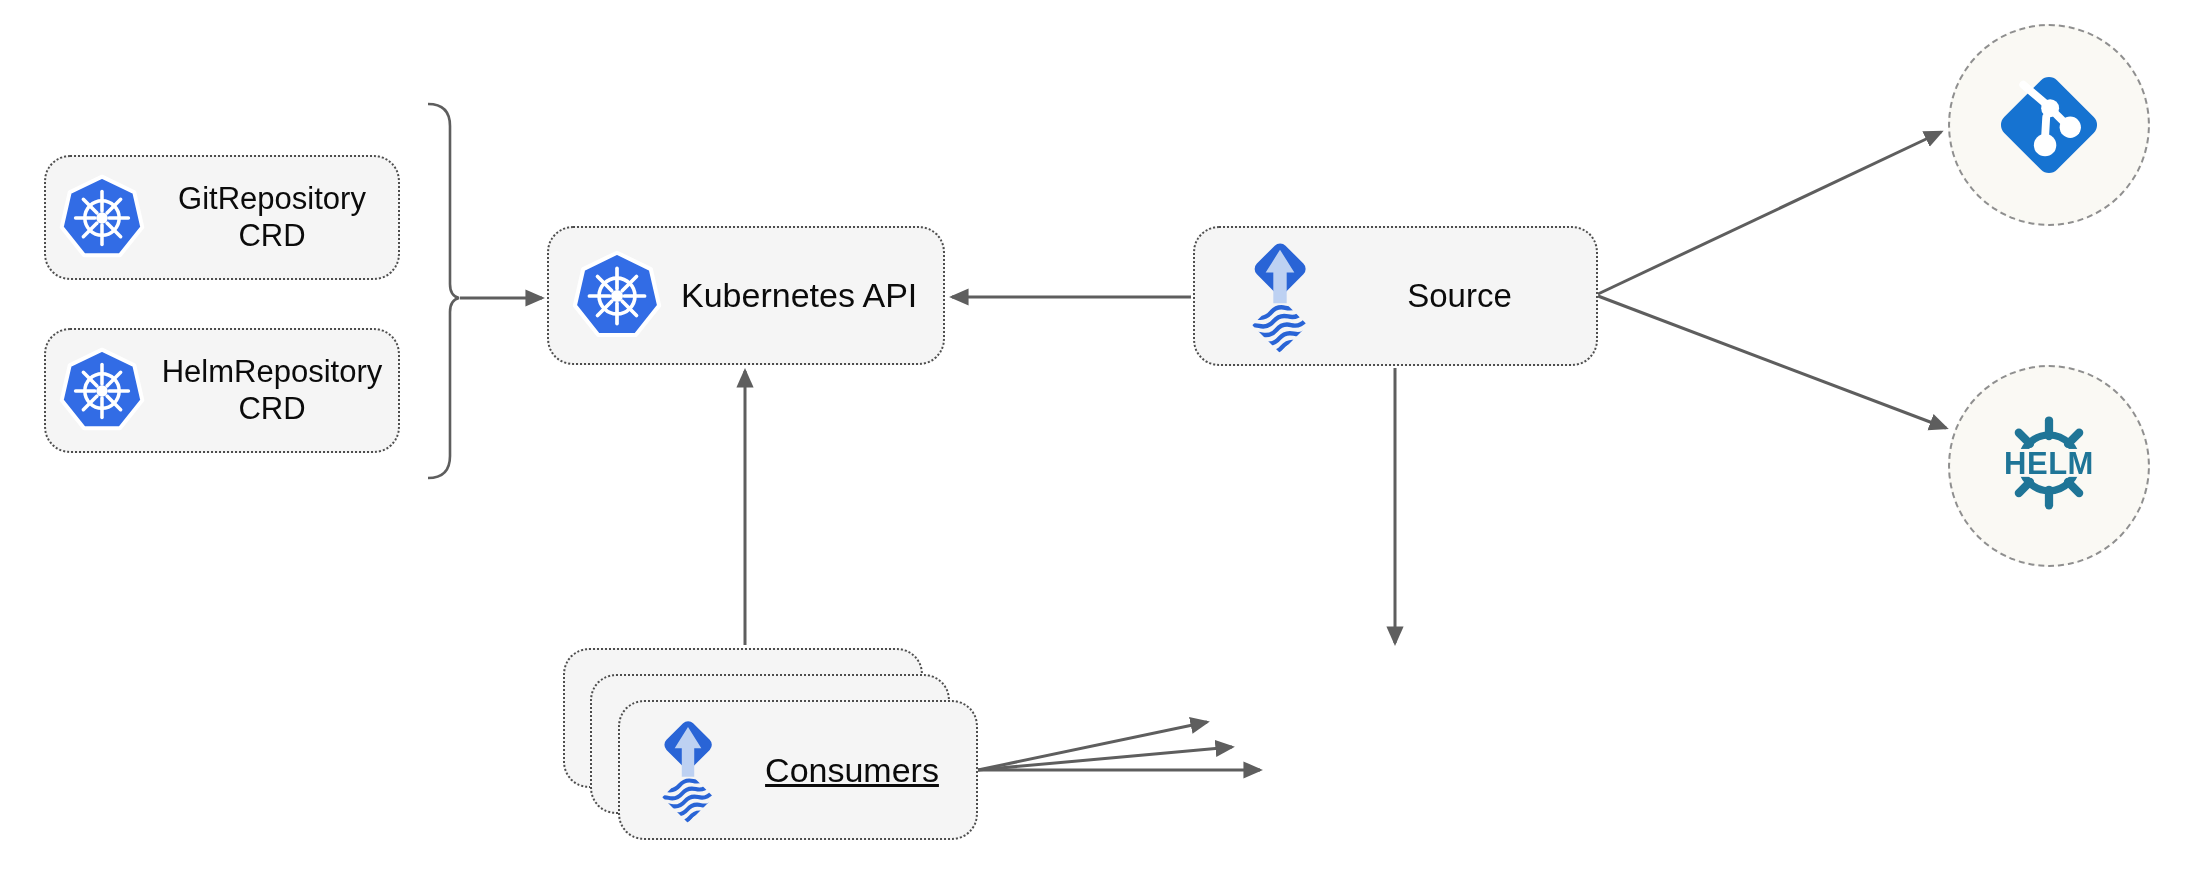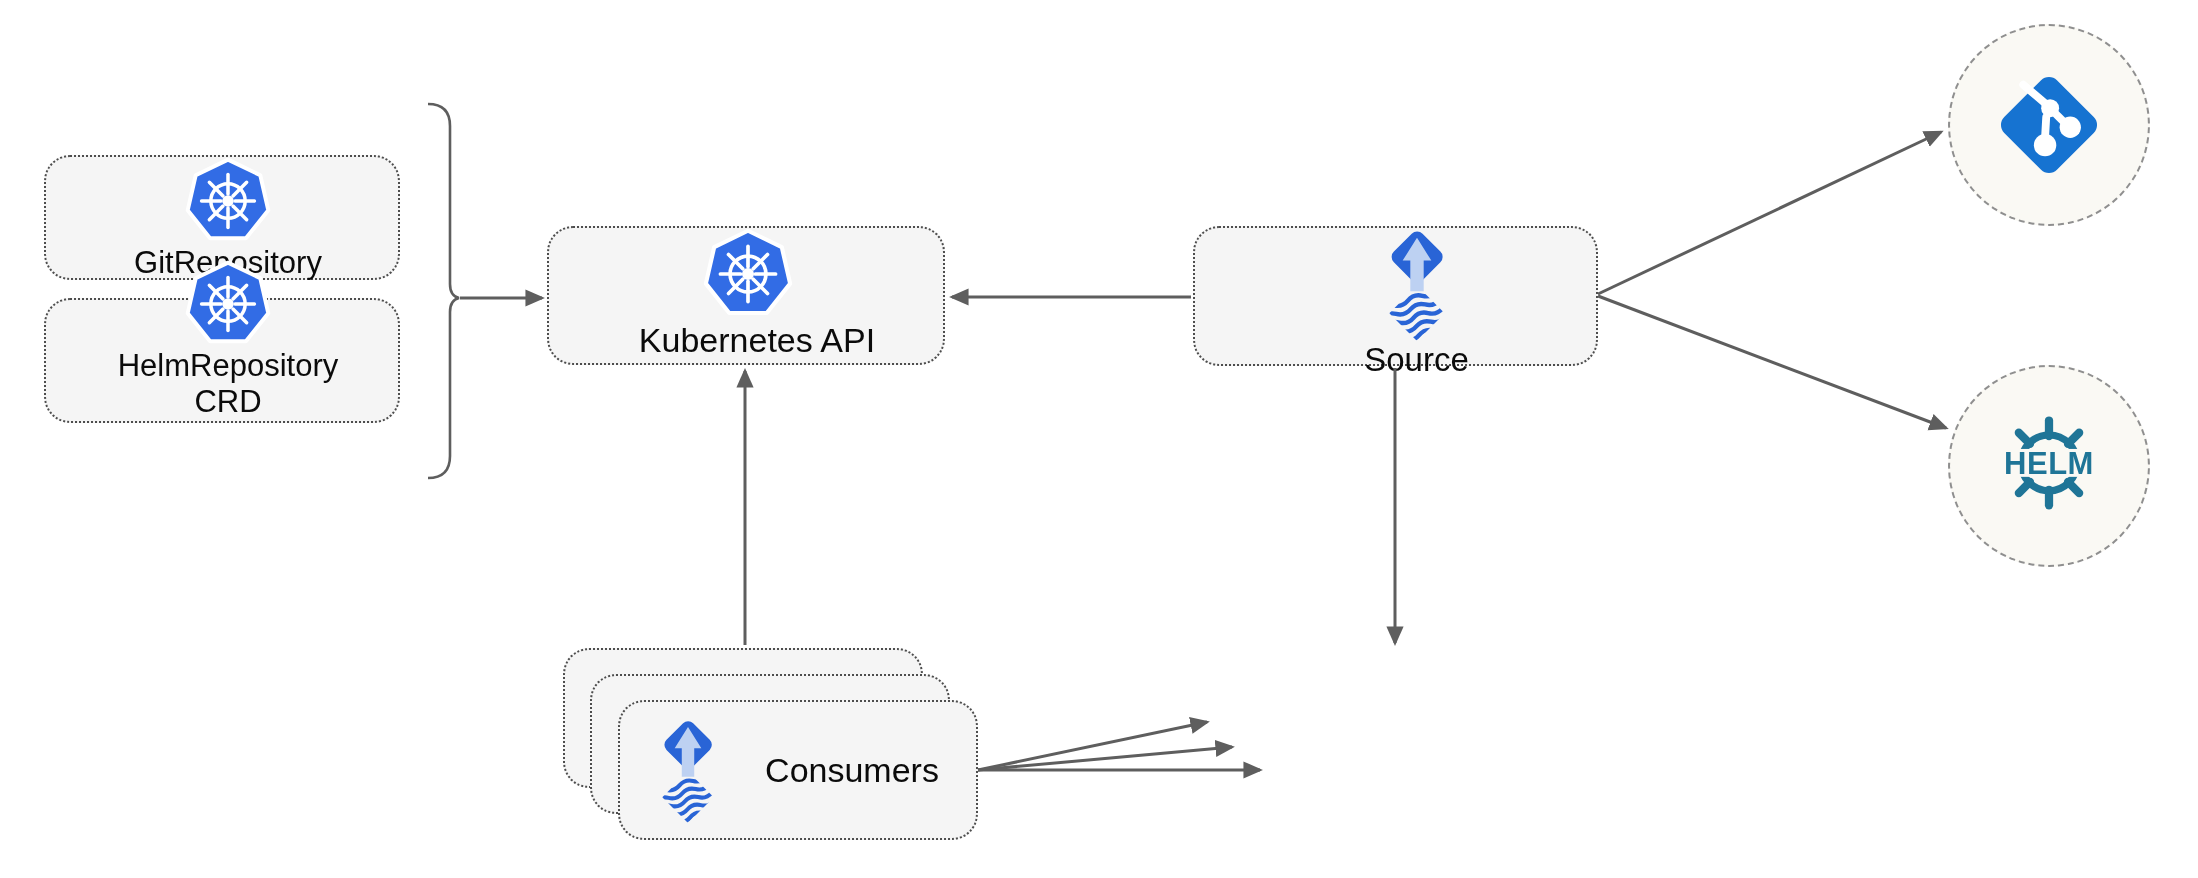--- a/index.html
+++ b/index.html
@@ -13,40 +13,40 @@
   }
   
   .node-box{
     position:absolute;
     background:#F5F5F5;
     border:2.5px dotted #4D4D4D;
     border-radius:26px;
     box-sizing:border-box;
     display:flex;
     align-items:center;
-    flex-direction:column;
   }
   .node-label{
     font-size:34px;
     line-height:1.18;
     color:#0b0b0b;
     white-space:nowrap;
   }
   .label-center{flex:1;text-align:center;}
   .crd-label{font-size:31px;}
   .two-line div{white-space:nowrap;}
   
   .stack{position:absolute;}
   .stack-box{
     position:absolute;
     width:360px;height:140px;
     background:#F5F5F5;
     border:2.5px dotted #4D4D4D;
     border-radius:26px;
     box-sizing:border-box;
+    text-decoration:underline;
   }
   .stack-front{display:flex;align-items:center;}
   
   .registry-circle{
     position:absolute;
     width:202px;height:202px;
     border-radius:50%;
     background:#FAF9F4;
     border:2.5px dashed #8F8F8F;
     box-sizing:border-box;
@@ -163,21 +163,21 @@
   <div class="node-box" style="left:44px;top:155px;width:356px;height:125px;padding-left:12px;">
     <svg class="icon" width="88" height="88">
       <use href="#sym-k8s"></use>
     </svg>
     <div class="node-label crd-label label-center two-line">
       <div>GitRepository</div>
       <div>CRD</div>
     </div>
   </div>
 
-  <div class="node-box" style="left:44px;top:298px;width:356px;height:125px;padding-left:12px;justify-content:flex-end;">
+  <div class="node-box" style="left:44px;top:328px;width:356px;height:125px;padding-left:12px;justify-content:flex-end;">
     <svg class="icon" width="88" height="88">
       <use href="#sym-k8s"></use>
     </svg>
     <div class="node-label crd-label label-center two-line">
       <div>HelmRepository</div>
       <div>CRD</div>
     </div>
   </div>
 
   <div class="node-box" style="left:547px;top:226px;width:398px;height:139px;padding-left:22px;align-items:center;">

